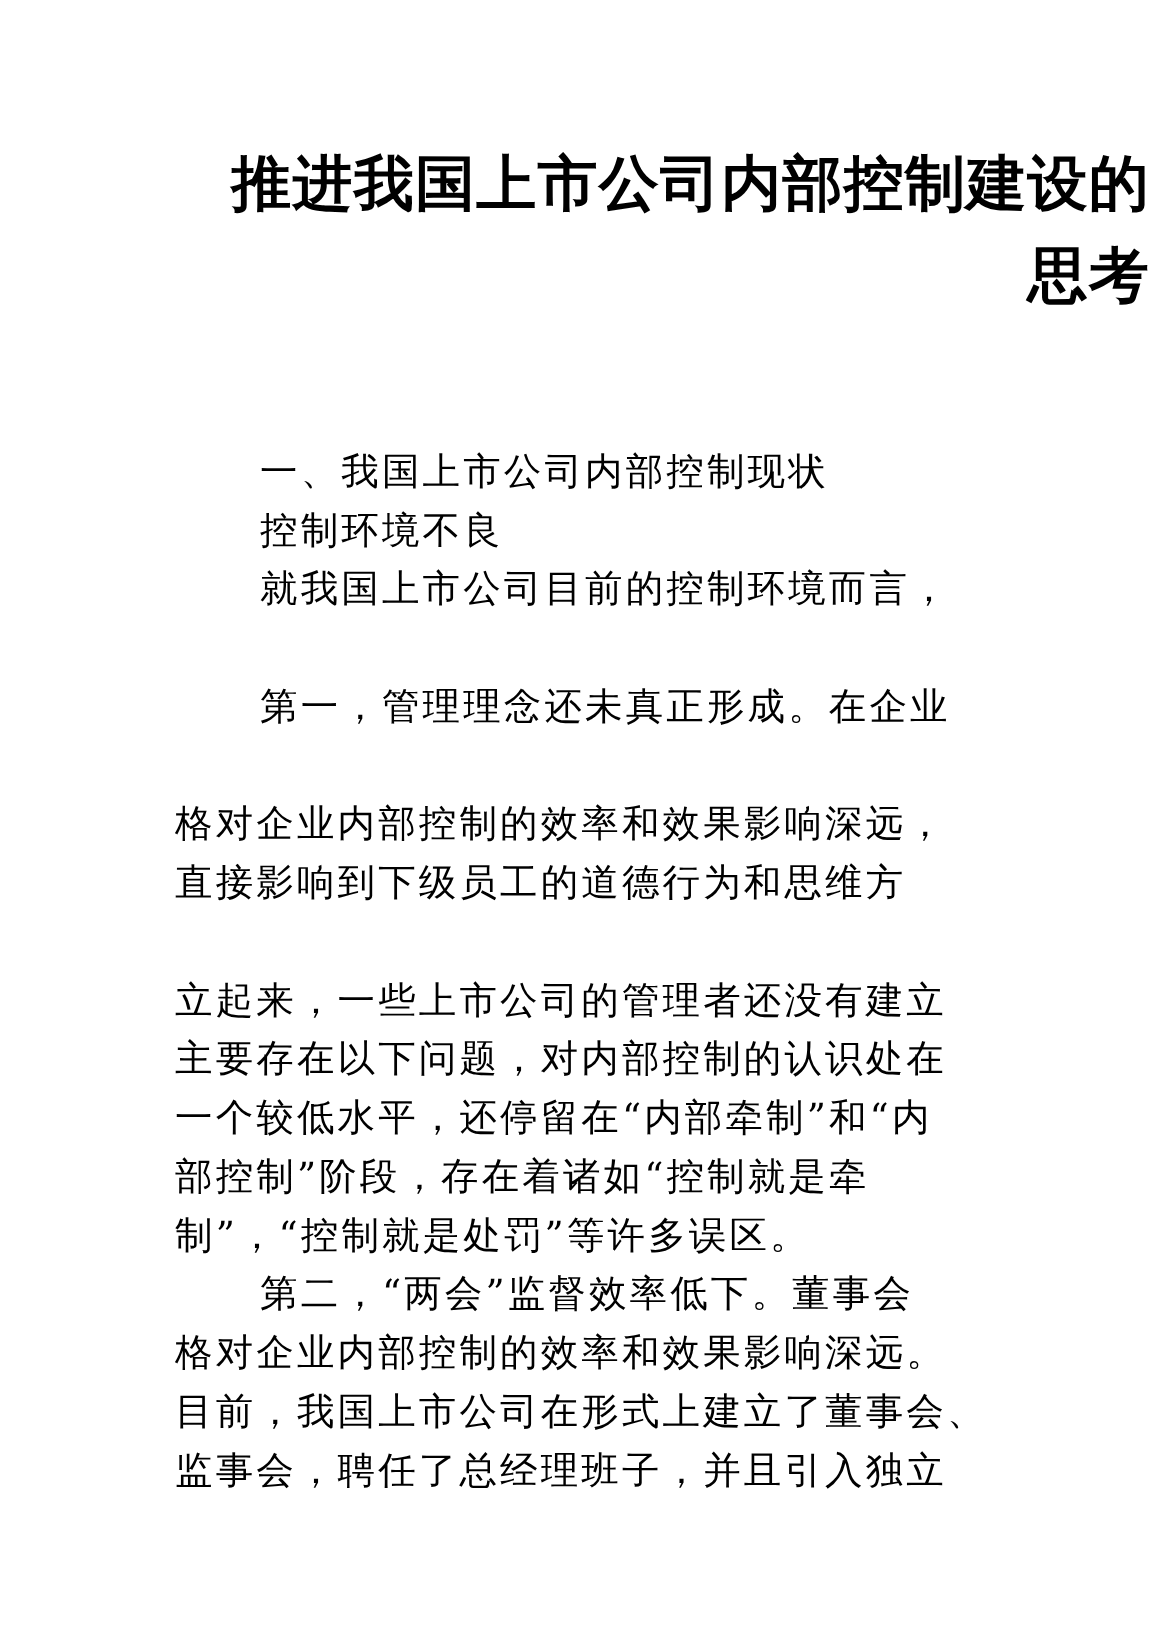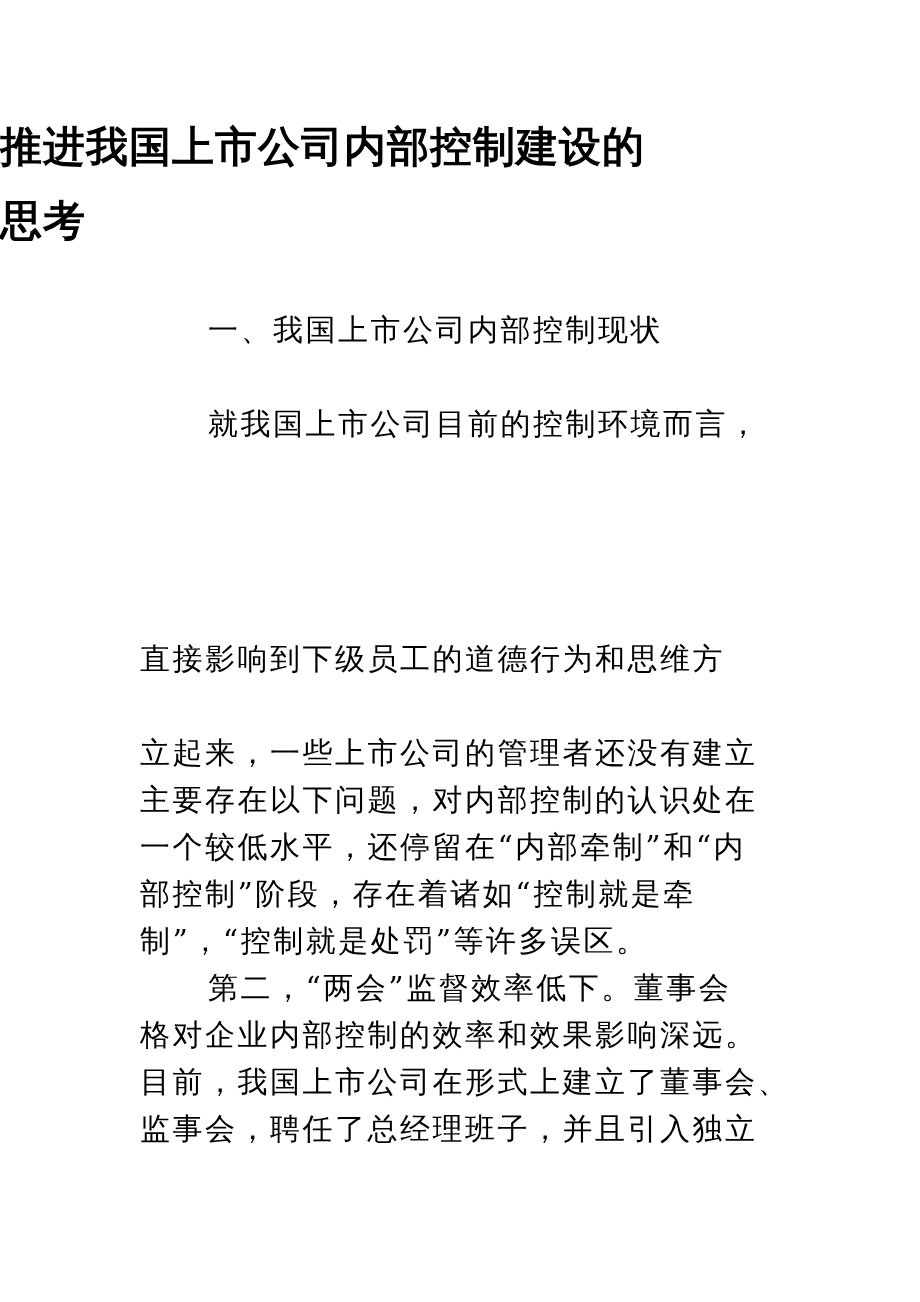--- a/index.html
+++ b/index.html
@@ -18,49 +18,53 @@
     .page {
       position: absolute;
       left: 0; top: 0;
       width: 920px;
       height: 1302px;
     }
     .title {
       position: absolute;
       left: 0;
       width: 920px;
-      text-align: left;
+      text-align: right;
       font-family: "DejaVu Sans", "Liberation Sans", sans-serif;
       font-weight: bold;
-      font-size: 42px;
+      font-size: 48px;
       line-height: 46px;
       letter-spacing: 1px;
     }
     .title.l1 { top: 124px; }
-    .title.l2 { top: 198px; font-family: Liberation Serif, serif; }
+    .title.l2 { top: 198px; }
     .line {
       position: absolute;
       left: 140px;
       white-space: nowrap;
       font-size: 30px;
       line-height: 36px;
       letter-spacing: 2.5px;
+      margin-top: 48px;
     }
     .line.indent { left: 208px; }
   </style>
 </head>
 <body>
 
 <div class="page">
   <div class="title l1">推进我国上市公司内部控制建设的</div>
   <div class="title l2">思考</div>
 
   <div class="line indent" style="top:312px">一、我国上市公司内部控制现状</div>
+  <div class="line indent" style="top:359px">控制环境不良</div>
 
   <div class="line indent" style="top:406px">就我国上市公司目前的控制环境而言，</div>
+  <div class="line indent" style="top:500px">第一，管理理念还未真正形成。在企业</div>
+  <div class="line" style="top:594px">格对企业内部控制的效率和效果影响深远，</div>
   <div class="line" style="top:641px">直接影响到下级员工的道德行为和思维方</div>
   <div class="line" style="top:735px">立起来，一些上市公司的管理者还没有建立</div>
   <div class="line" style="top:782px">主要存在以下问题，对内部控制的认识处在</div>
   <div class="line" style="top:829px">一个较低水平，还停留在“内部牵制”和“内</div>
   <div class="line" style="top:876px">部控制”阶段，存在着诸如“控制就是牵</div>
   <div class="line" style="top:923px">制”，“控制就是处罚”等许多误区。</div>
   <div class="line indent" style="top:970px">第二，“两会”监督效率低下。董事会</div>
   <div class="line" style="top:1017px">格对企业内部控制的效率和效果影响深远。</div>
   <div class="line" style="top:1064px">目前，我国上市公司在形式上建立了董事会、</div>
   <div class="line" style="top:1111px">监事会，聘任了总经理班子，并且引入独立</div>

